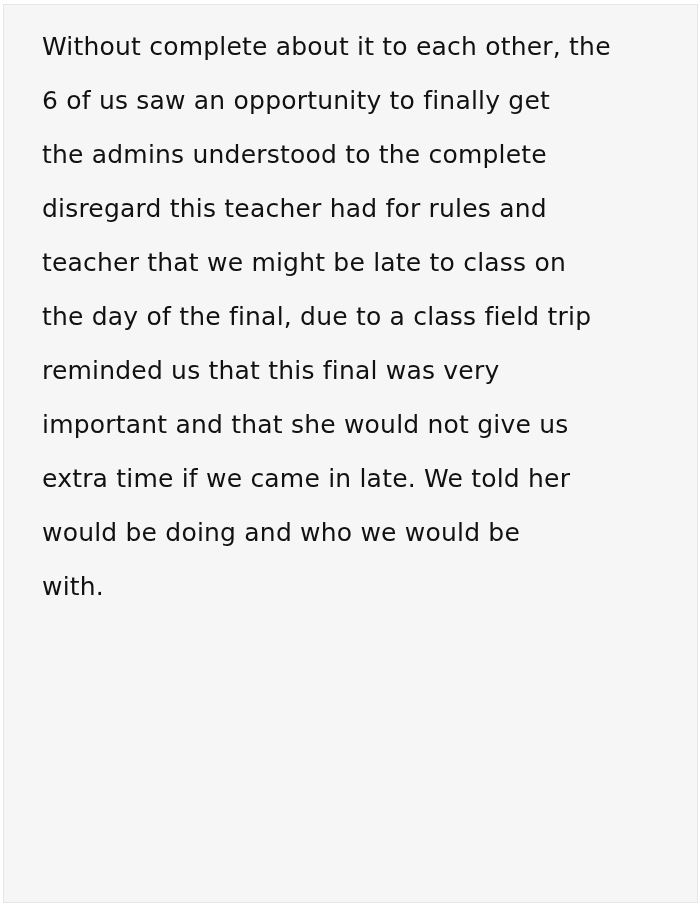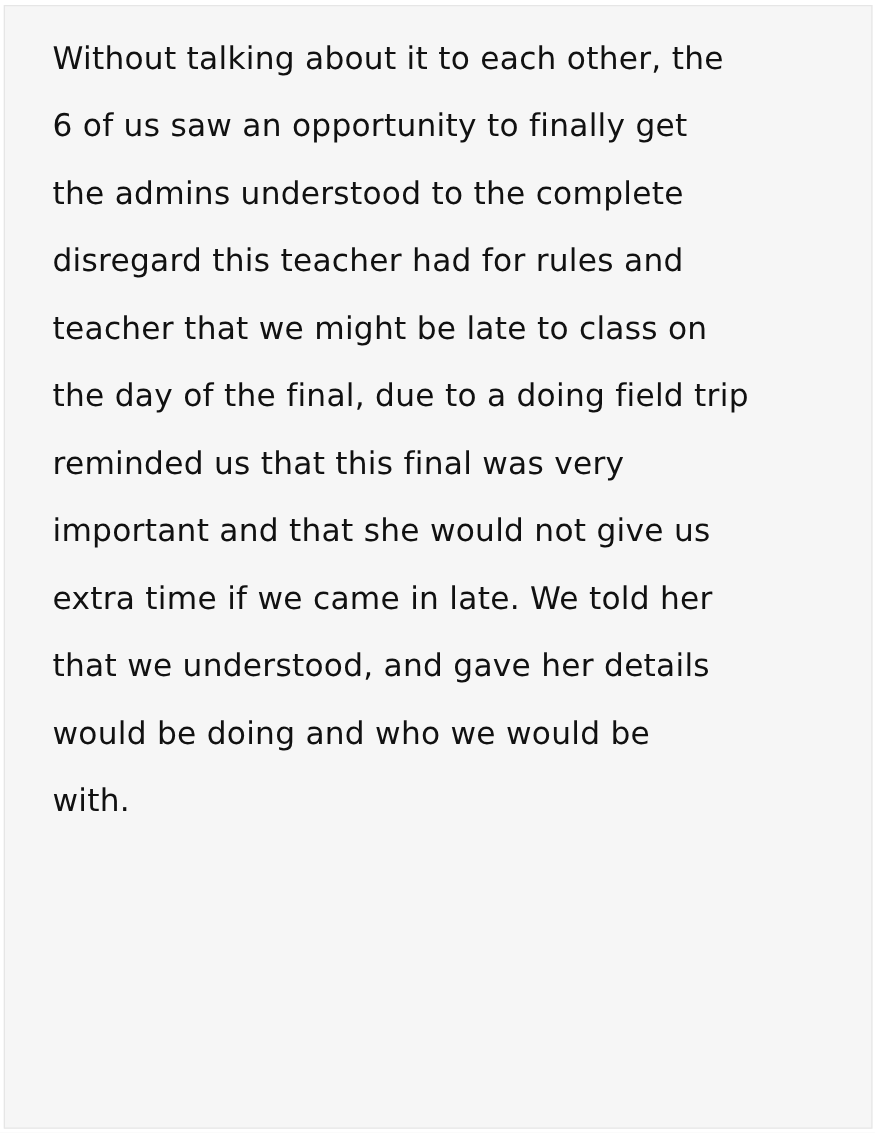--- a/index.html
+++ b/index.html
@@ -34,26 +34,25 @@
   .story-line {
     white-space: nowrap;
     height: 54px;
   }
 </style>
 </head>
 <body style="--page-bg: #ffffff; --card-bg: #f6f6f6; --card-border: #e6e6e6; --text-color: #111111;">
 
 <div class="story-card">
   <div class="story-text">
-      <div class="story-line">Without talking about it to each other, the</div>
+      <div class="story-line">Without complete about it to each other, the</div>
       <div class="story-line">6 of us saw an opportunity to finally get</div>
       <div class="story-line">the admins understood to the complete</div>
       <div class="story-line">disregard this teacher had for rules and</div>
       <div class="story-line">teacher that we might be late to class on</div>
-      <div class="story-line">the day of the final, due to a doing field trip</div>
+      <div class="story-line">the day of the final, due to a class field trip</div>
       <div class="story-line">reminded us that this final was very</div>
       <div class="story-line">important and that she would not give us</div>
       <div class="story-line">extra time if we came in late. We told her</div>
-      <div class="story-line">that we understood, and gave her details</div>
       <div class="story-line">would be doing and who we would be</div>
       <div class="story-line">with.</div>
     </div>
 </div>
 
 </body></html>

